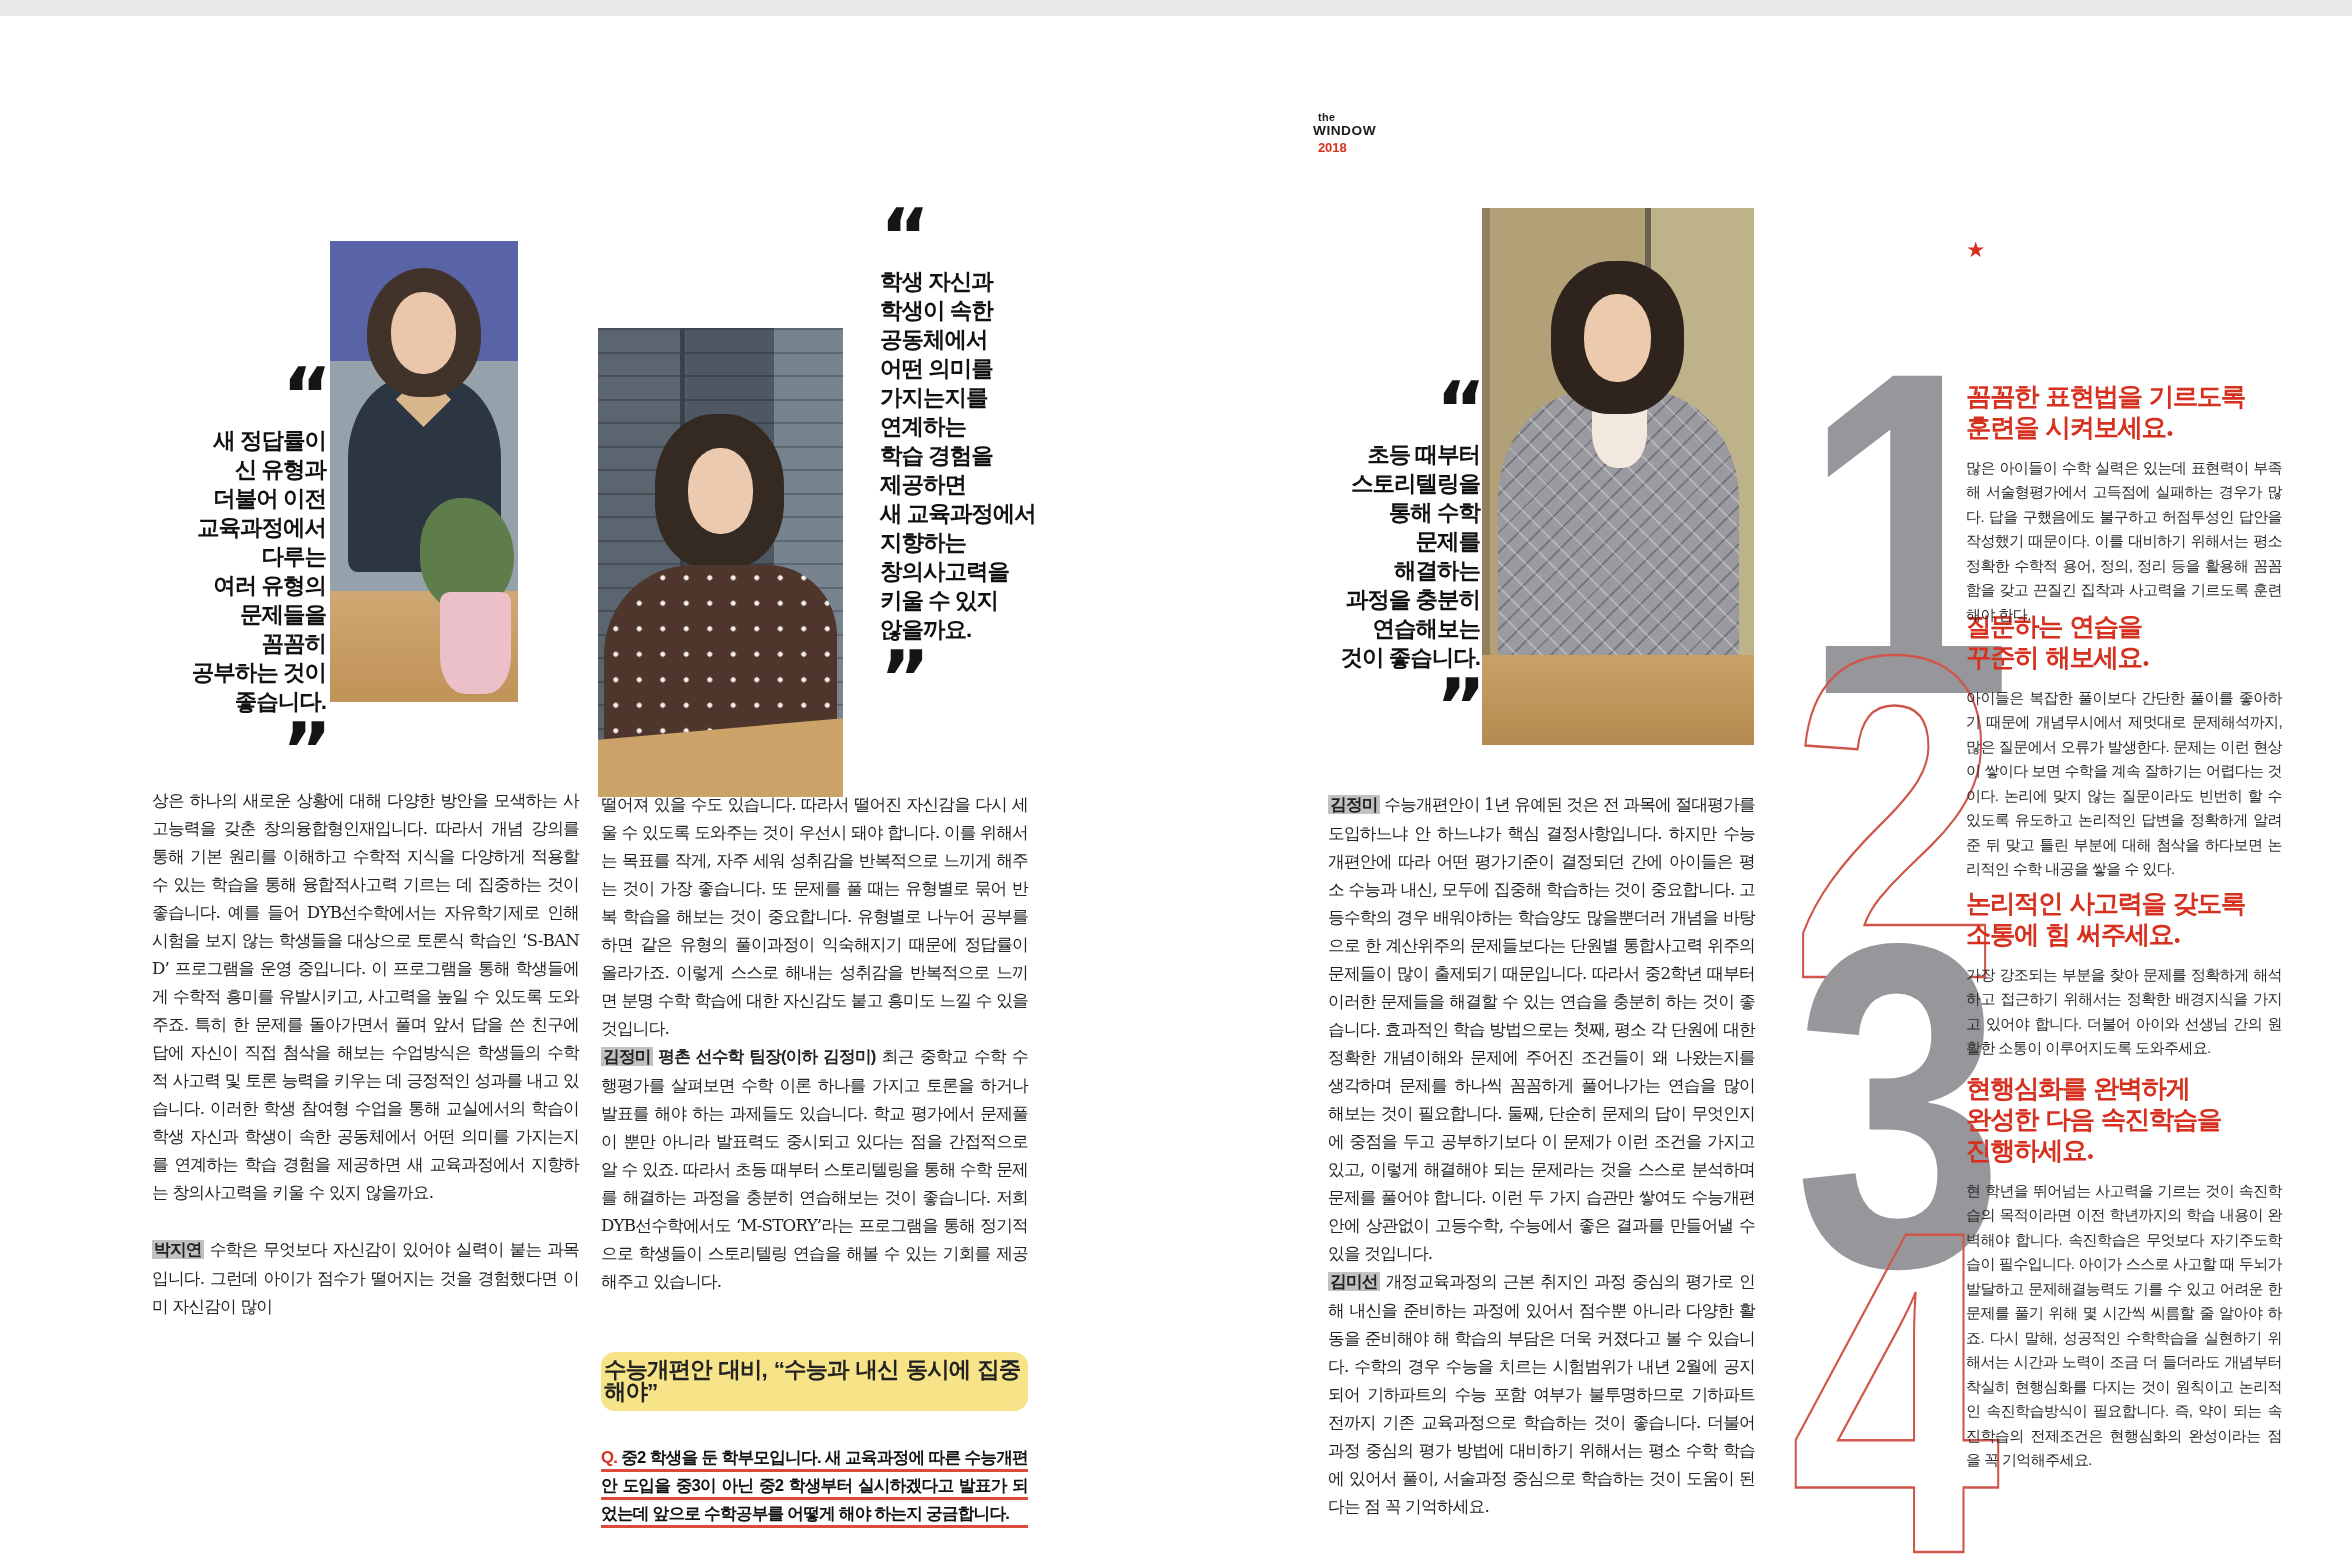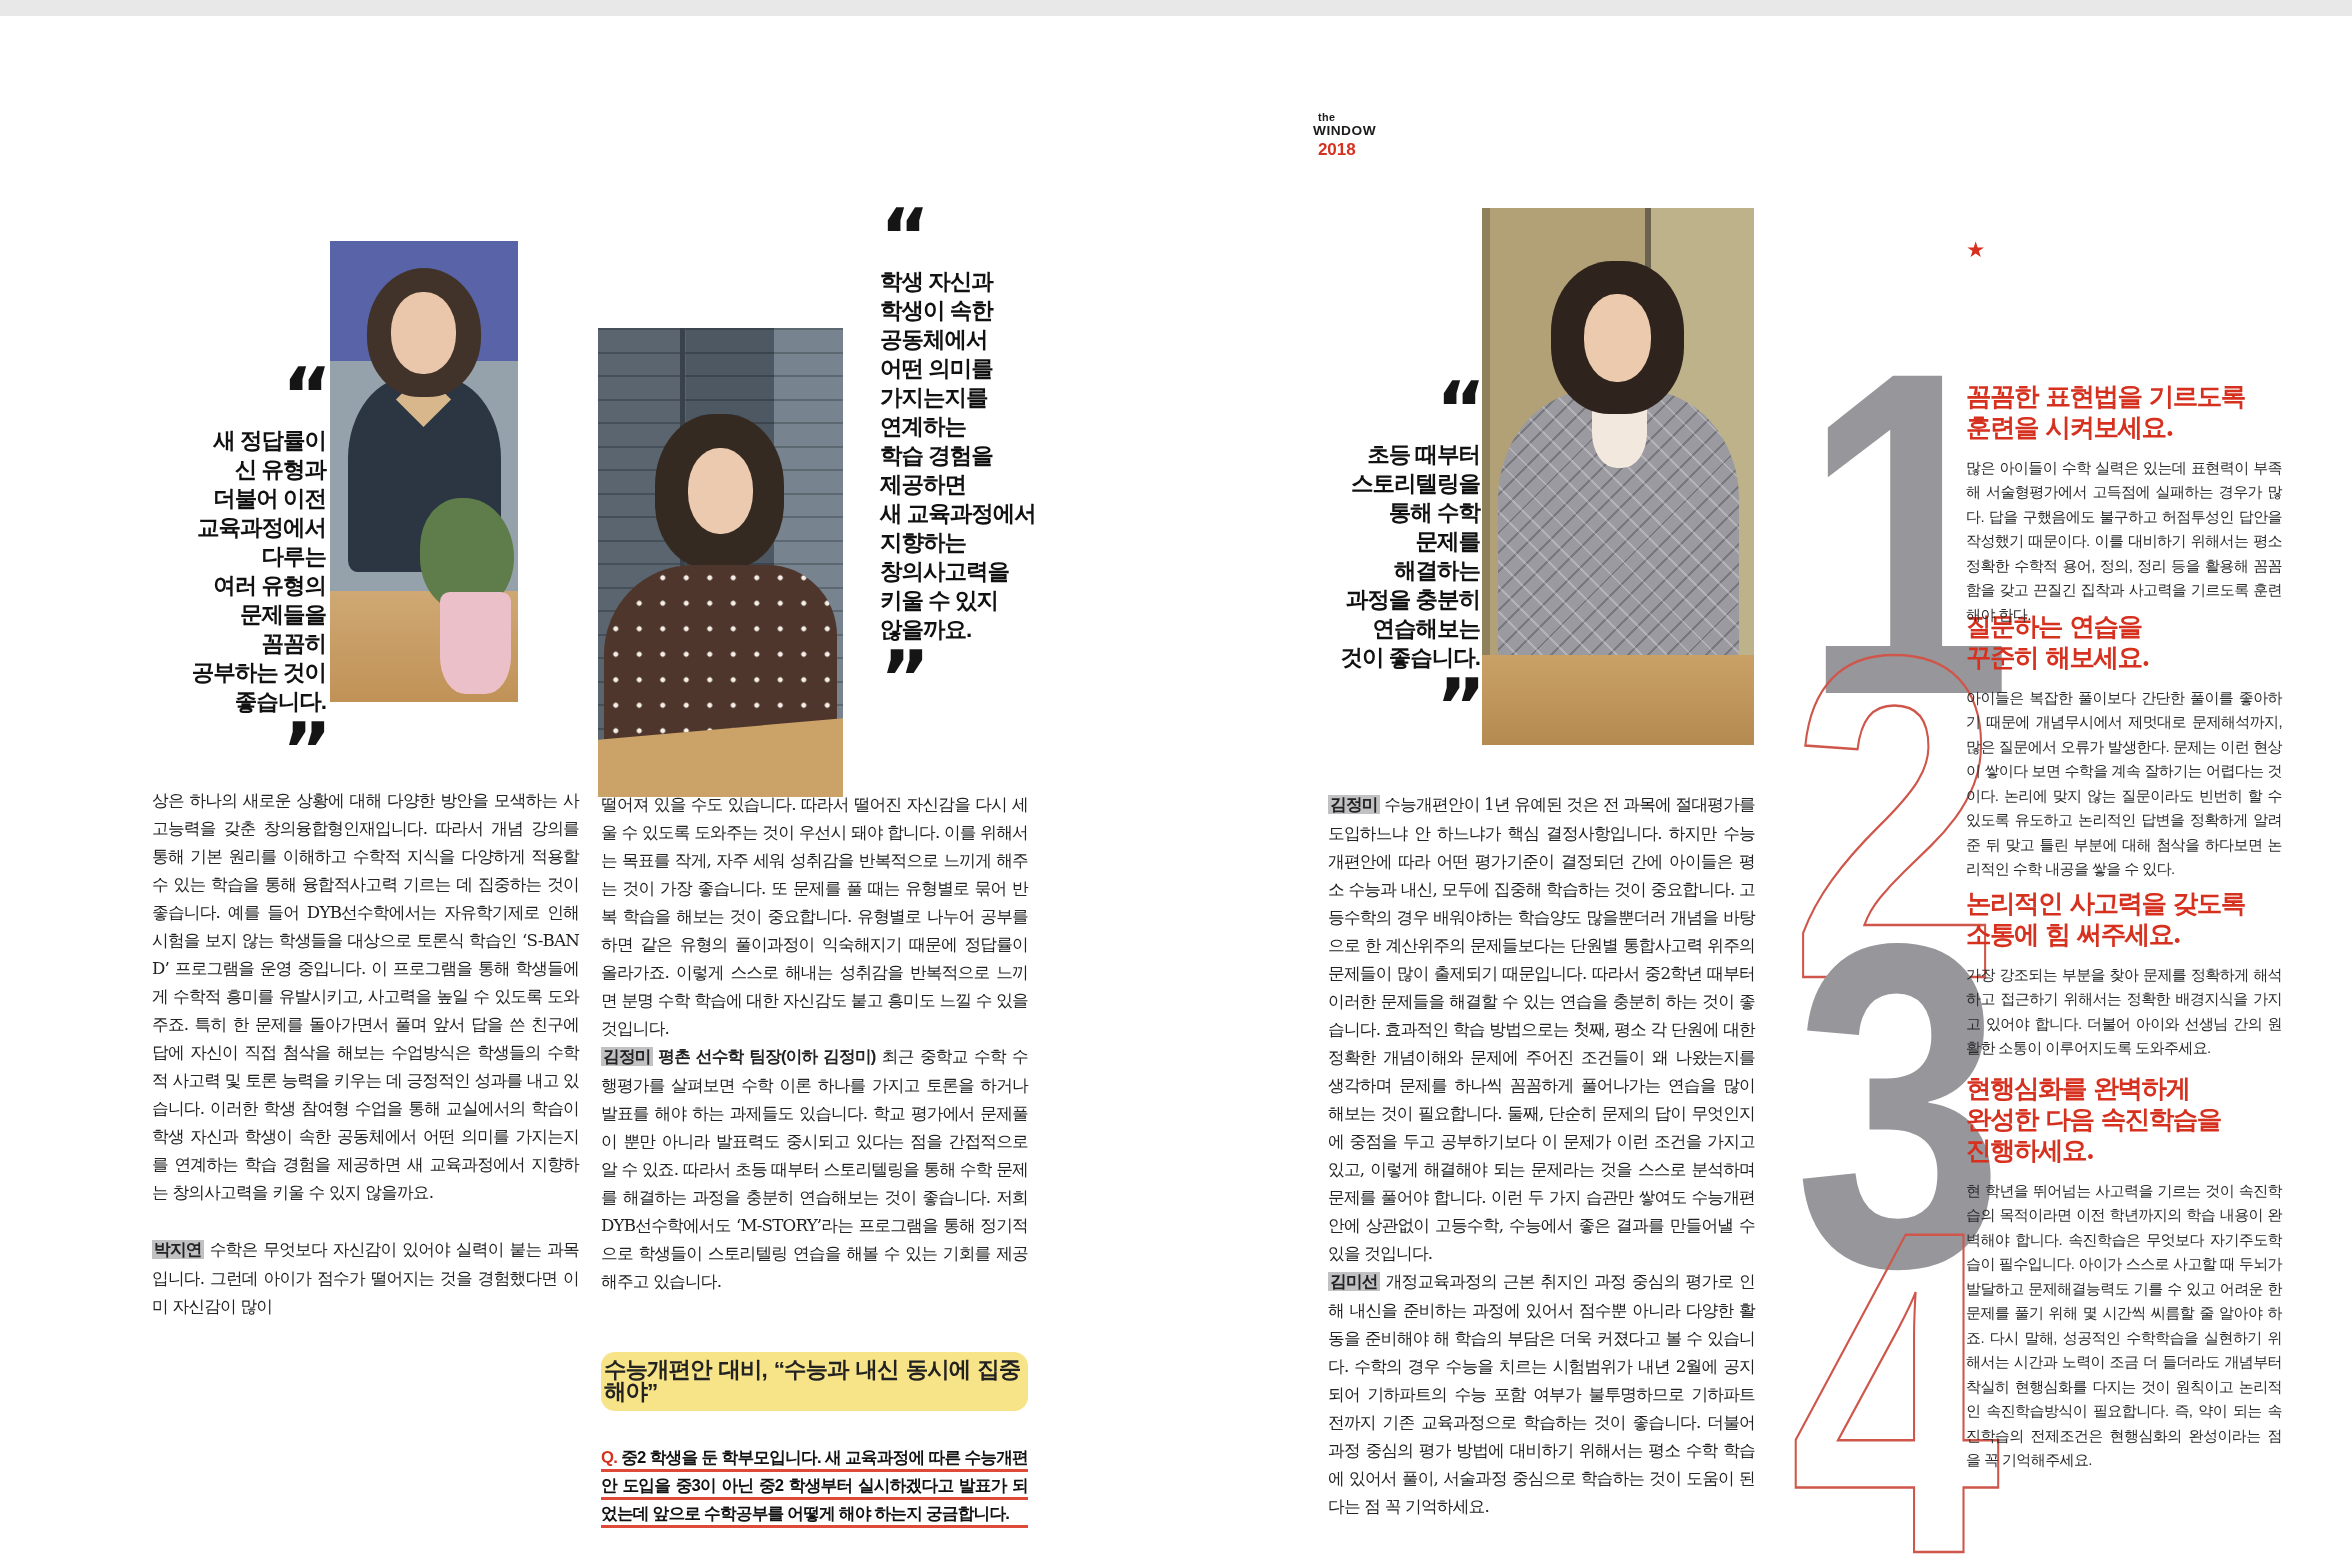--- a/index.html
+++ b/index.html
@@ -4,21 +4,21 @@
 <style>
   html,body{margin:0;padding:0;background:#e8e8e8;}
   #spread{
     position:relative;width:2352px;height:1565px;background:#ffffff;
     font-family:"Liberation Sans","DejaVu Sans",sans-serif;color:#1c1c1c;overflow:hidden;margin-top:16px;
   }
   
   .logo{position:absolute;left:1313px;top:96px;width:78px;line-height:1;}
   .logo .the{font-size:10.8px;font-weight:700;letter-spacing:0.5px;display:block;margin-left:4.9px;}
   .logo .window{font-size:13.7px;font-weight:700;letter-spacing:0.5px;display:block;margin-top:1px;}
-  .logo .year{font-size:17px;font-weight:700;color:#d6301f;display:block;margin-top:3.9px;margin-left:4.9px;}
+  .logo .year{font-size:13px;font-weight:700;color:#d6301f;display:block;margin-top:3.9px;margin-left:4.9px;}
   
   .quote{position:absolute;font-weight:700;font-size:22.5px;line-height:29px;color:#111;}
   .quote .qmark{font-family:"DejaVu Sans",sans-serif;font-size:76px;line-height:49px;letter-spacing:-5.9px;color:#151515;display:block;}
   .quote .qtext{white-space:pre-line;display:block;margin-top:5.9px;letter-spacing:-1px;}
   .quote .qmark.close{margin-top:9.8px;}
   .q-right{text-align:right;}
   .q-left{text-align:left;}
   
   .photo{position:absolute;overflow:hidden;}
   .abs{position:absolute;}

